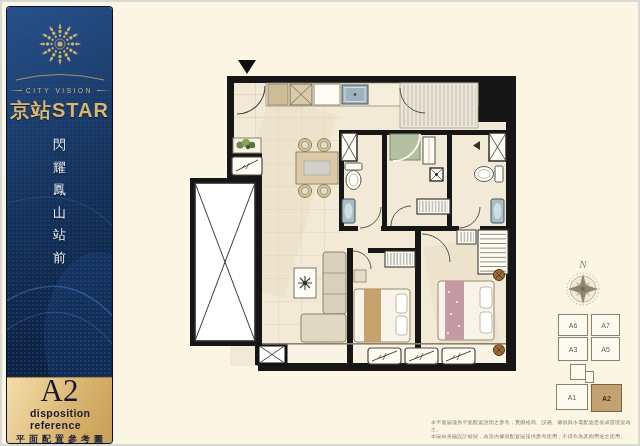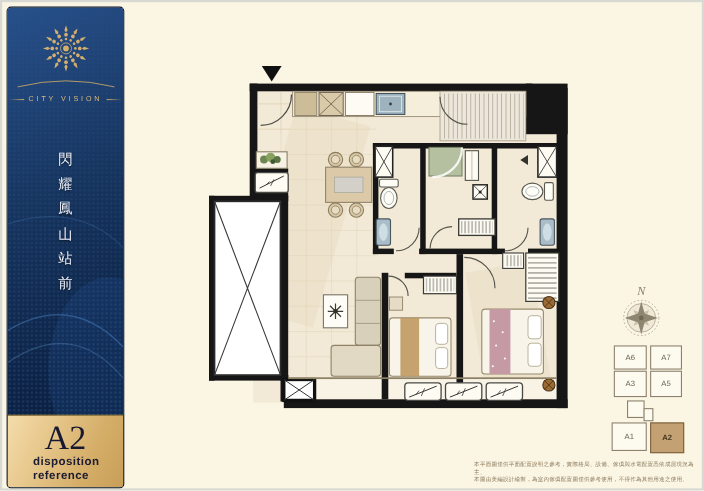--- a/index.html
+++ b/index.html
@@ -365,34 +365,36 @@
         </g>
       </svg>
       <svg width="96" height="8" viewBox="0 0 96 8">
         <path d="M4 7 Q 48 -4 92 7" fill="none" stroke="#c7a766" stroke-width="0.8"></path>
       </svg>
       <div class="cv-row">
         <span class="cv-line"></span>
         <span class="cv-text">CITY VISION</span>
         <span class="cv-line r"></span>
       </div>
+      <div class="brand-name">京站STAR</div>
     </div>
 
     <div class="slogan">
       <span>閃</span>
       <span>耀</span>
       <span>鳳</span>
       <span>山</span>
       <span>站</span>
       <span>前</span>
     </div>
 
     <div class="gold-band">
       <div class="unit">A2</div>
       <div class="sub-en">disposition reference</div>
+      <div class="sub-zh">平面配置參考圖</div>
     </div>
   </div>
 
   <div class="keyplan">
     <div class="kp-unit" style="left:8px;top:6px;width:30px;height:22px;">A6</div>
     <div class="kp-unit" style="left:41px;top:6px;width:29px;height:22px;">A7</div>
     <div class="kp-unit" style="left:8px;top:29px;width:30px;height:24px;">A3</div>
     <div class="kp-unit" style="left:41px;top:29px;width:29px;height:24px;">A5</div>
     <div class="kp-conn" style="left:20px;top:56px;width:16px;height:16px;"></div>
     <div class="kp-conn" style="left:35px;top:63px;width:9px;height:12px;"></div>

